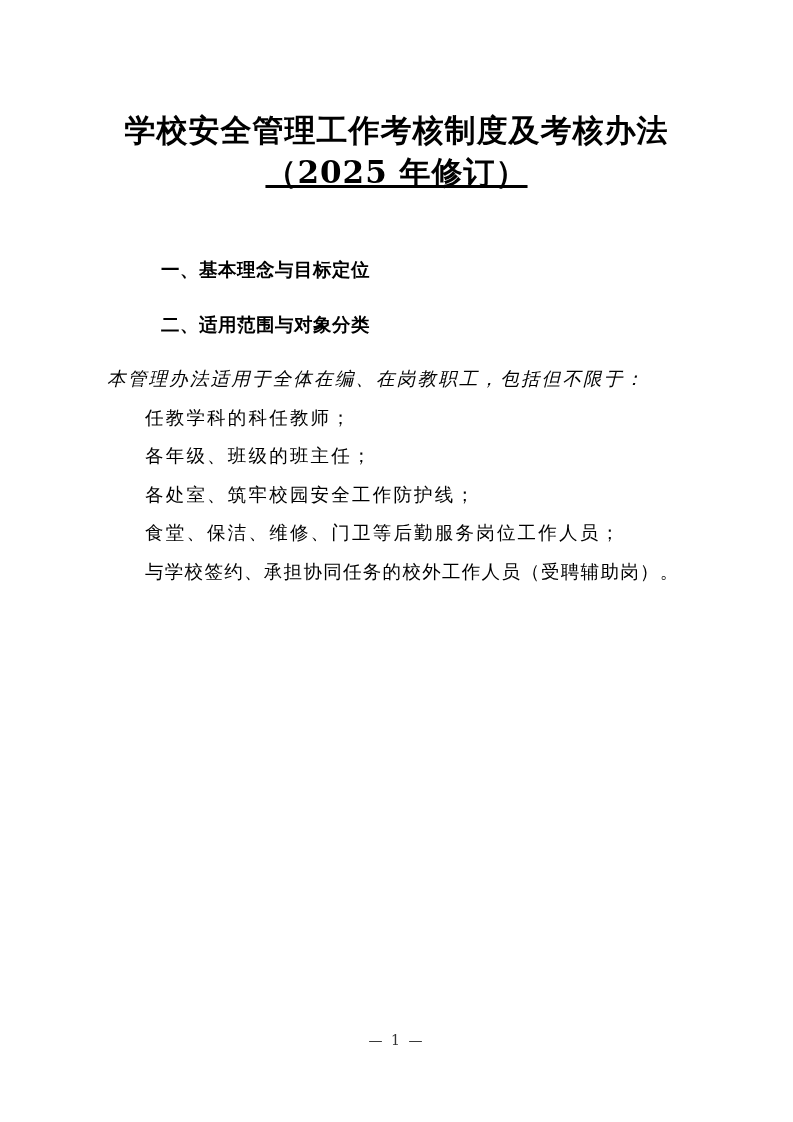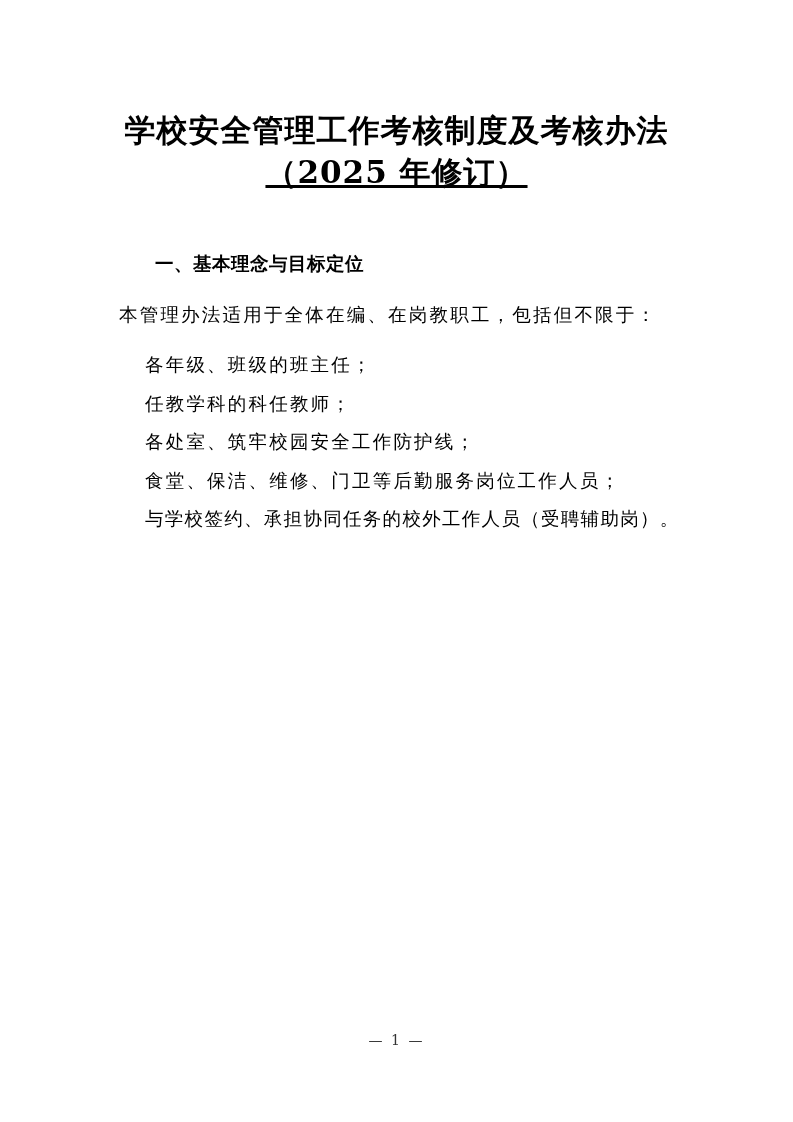--- a/index.html
+++ b/index.html
@@ -45,30 +45,31 @@
       text-align: justify;
       text-align-last: left;
       letter-spacing: 2.2px;
     }
     .heading {
       font-family: "DejaVu Sans", "Liberation Sans", sans-serif;
       font-weight: bold;
       font-size: 18.5px;
       letter-spacing: 0.5px;
       text-indent: 38px;
-      margin: 10px;
+      margin: 16px;
       height: 38.5px;
     }
     .para {
       margin: 0;
       text-indent: 38px;
     }
     .para-noindent {
-      margin: 12px;
+      margin: 0;
       text-indent: 0;
+      font-style: italic;
     }
     .item {
       margin: 0;
       text-indent: 38px;
       white-space: nowrap;
     }
     .item.tight { letter-spacing: 1.3px; }
 
     .page-number {
       position: absolute;
@@ -89,23 +90,24 @@
   <div class="title title-line1">学校安全管理工作考核制度及考核办法</div>
   <div class="title title-line2">（2025 年修订）</div>
 
   <div class="body">
 
     <div>
       <p class="heading">一、基本理念与目标定位</p>
     </div>
 
     <div>
+      <p class="heading">二、适用范围与对象分类</p>
       <p class="para-noindent">本管理办法适用于全体在编、在岗教职工，包括但不限于：</p>
+      <p class="item">任教学科的科任教师；</p>
       <p class="item">各年级、班级的班主任；</p>
-      <p class="item">任教学科的科任教师；</p>
       <p class="item">各处室、筑牢校园安全工作防护线；</p>
       <p class="item">食堂、保洁、维修、门卫等后勤服务岗位工作人员；</p>
       <p class="item tight">与学校签约、承担协同任务的校外工作人员（受聘辅助岗）。</p>
     </div>
 
   </div>
 
   <div class="page-number">— 1 —</div>
 
 </div>

